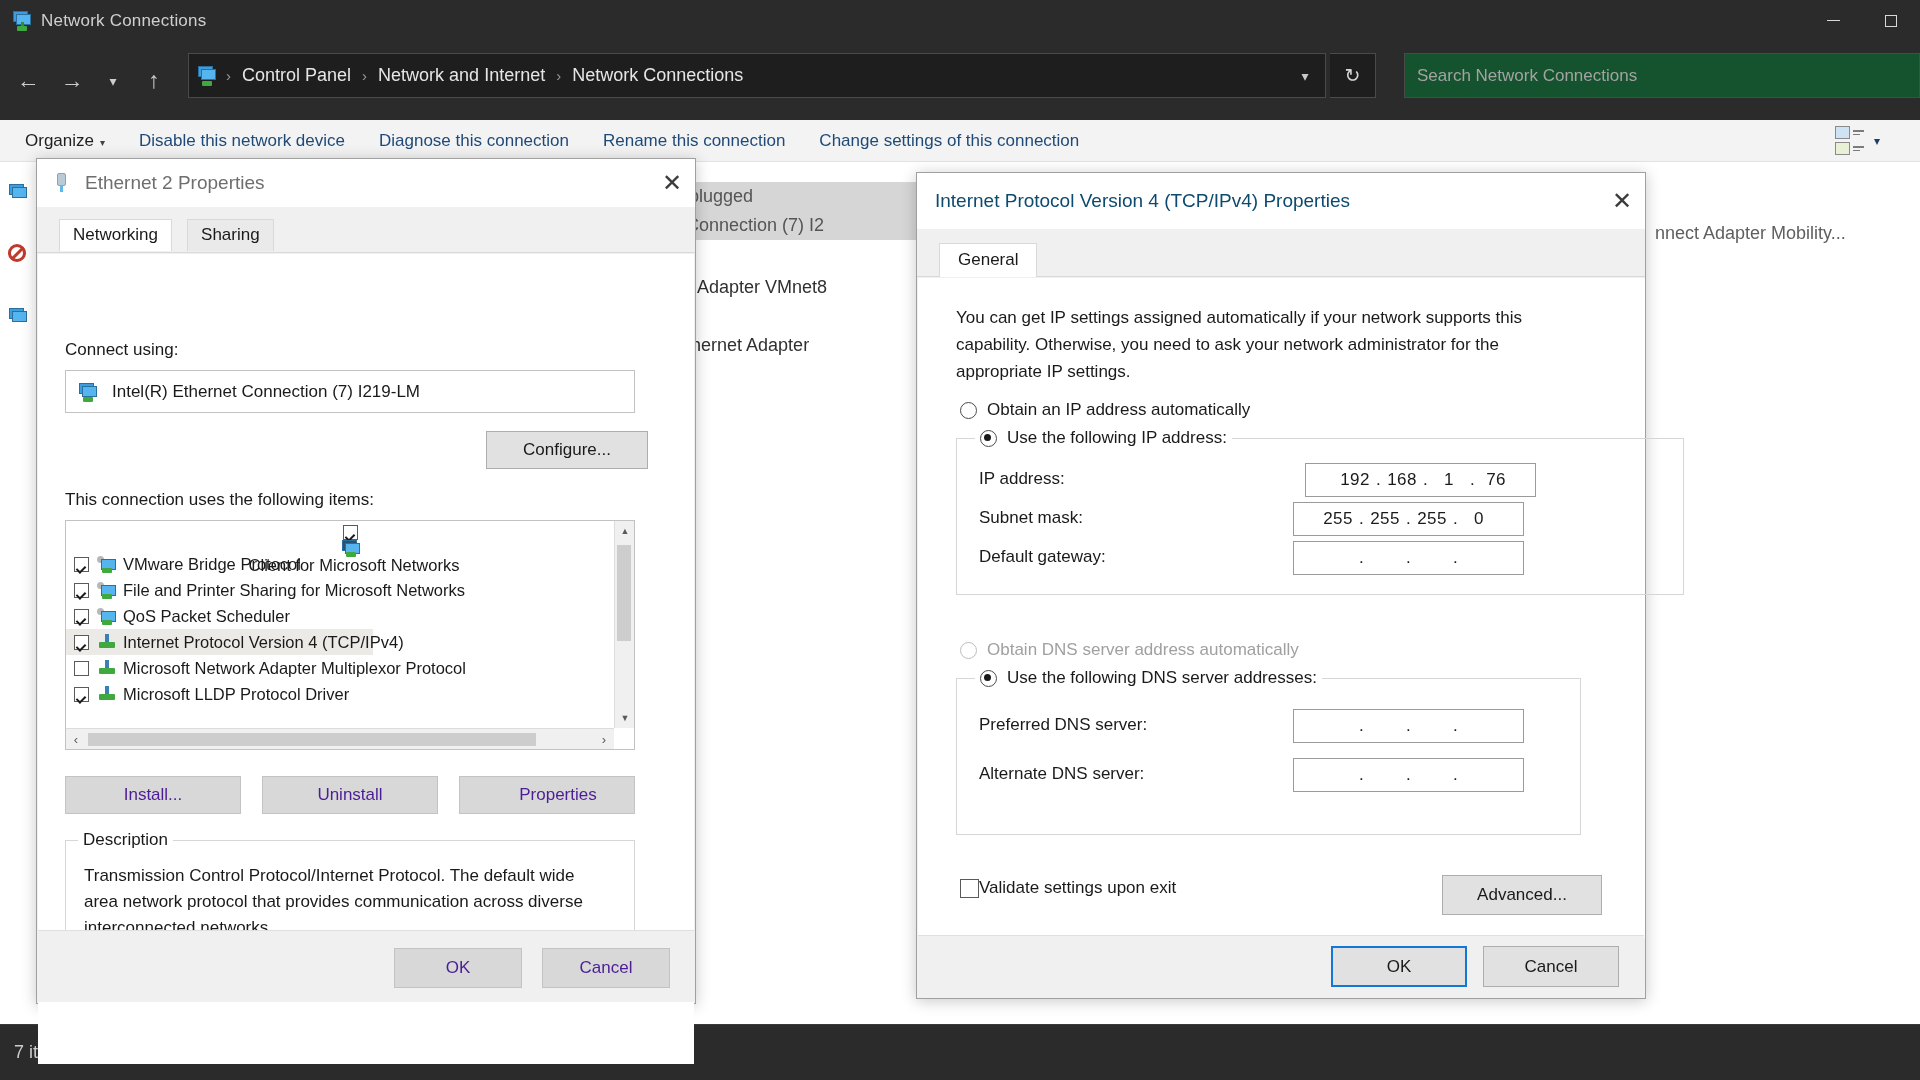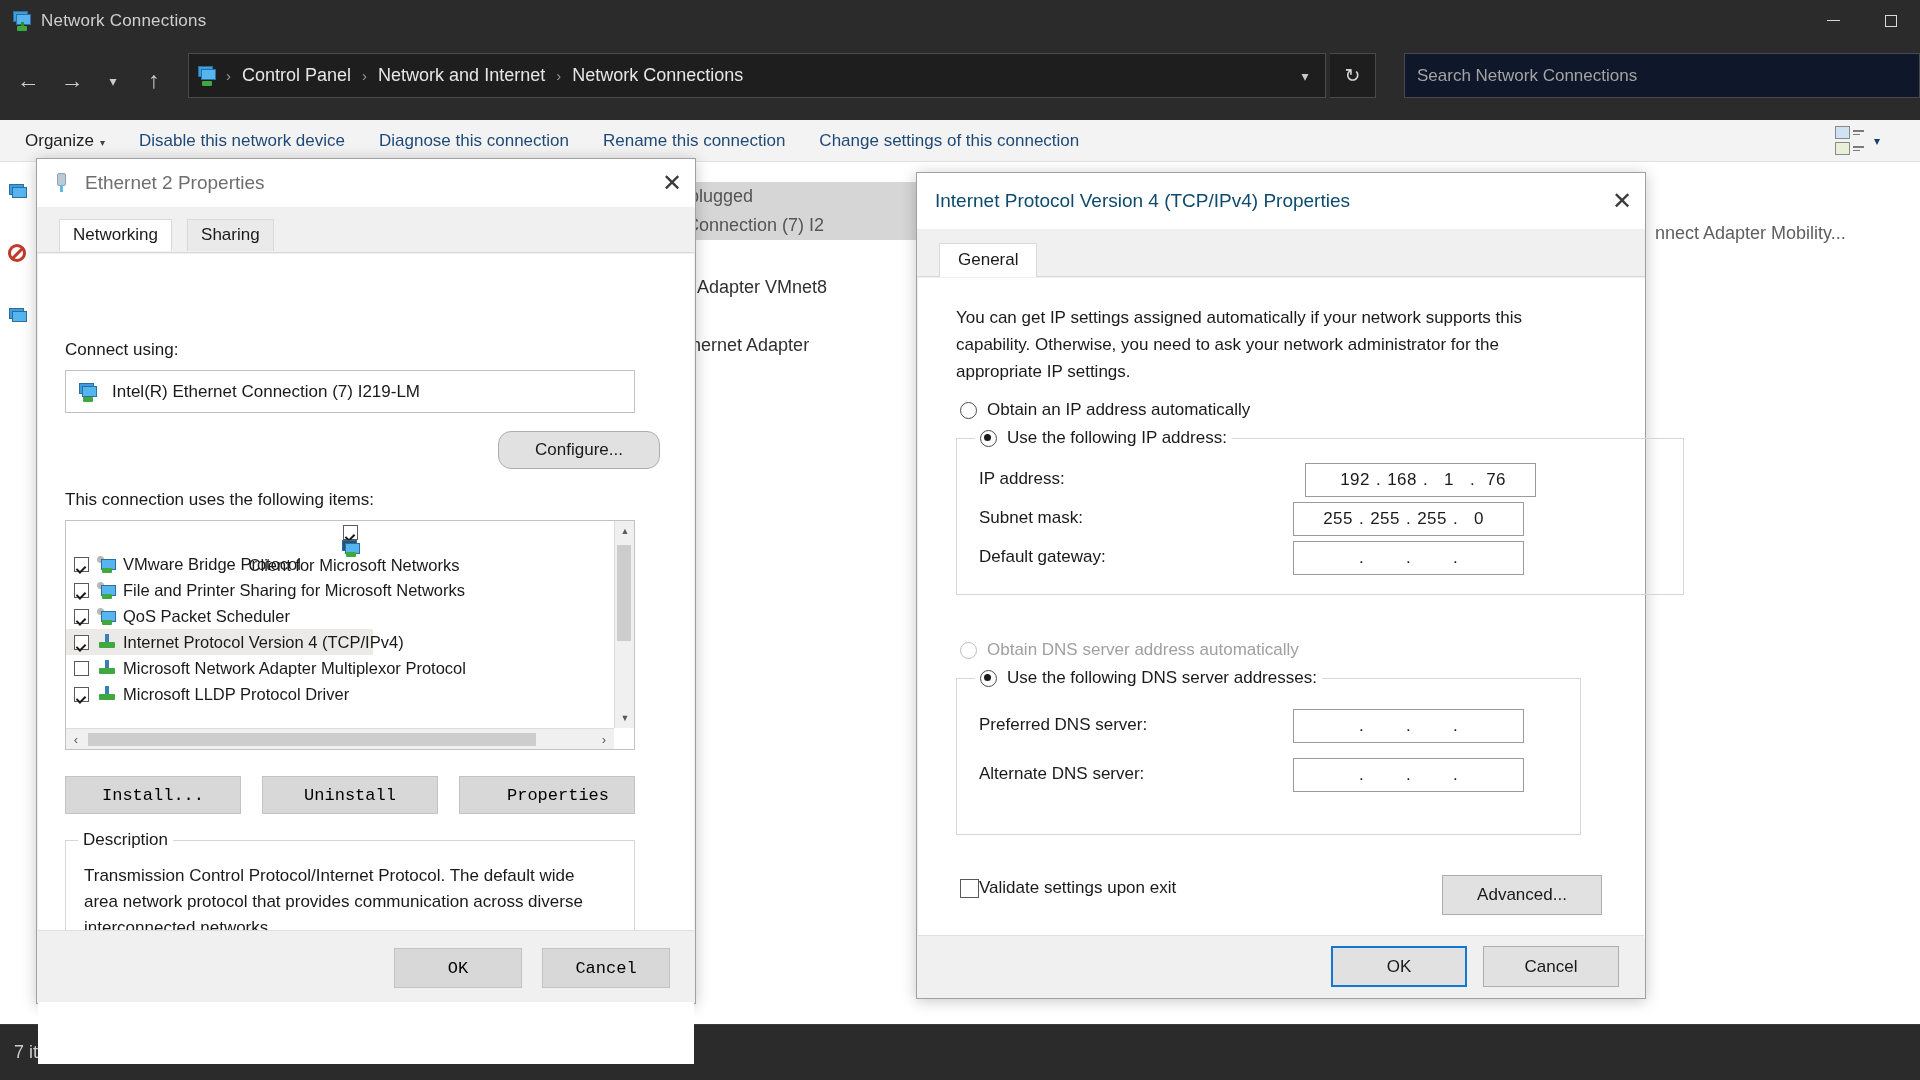--- a/index.html
+++ b/index.html
@@ -69,21 +69,21 @@
     display: flex; align-items: center; justify-content: center; height: 43px;
   }
   .refreshbtn {
     position: absolute; left: 1330px; top: 53px; width: 46px; height: 45px;
     border: 1px solid #4a4a4a; border-left: none; background: #1e1e1e;
     color: #d6d6d6; font-size: 19px;
     display: flex; align-items: center; justify-content: center;
   }
   .searchbox {
     position: absolute; left: 1404px; top: 53px; width: 516px; height: 45px;
-    border: 1px solid #4a4a4a; background: #0f172a;
+    border: 1px solid #4a4a4a; background: #14532d;
     display: flex; align-items: center;
   }
   .searchbox .ph { color: #a3a3a3; font-size: 17px; margin-left: 12px; }
 
   
   .cmdbar {
     position: absolute; left: 0; top: 120px; width: 1920px; height: 42px;
     background: #f3f3f3; border-bottom: 1px solid #e2e2e2;
     display: flex; align-items: center;
   }
@@ -172,21 +172,21 @@
 
   .lbl { font-size: 17px; color: #1a1a1a; }
   .lbl.dim { color: #a0a0a0; }
 
   
   .wbtn {
     background: #e1e1e1; border: 1px solid #adadad;
     font-size: 17px; color: #1a1a1a;
     display: flex; align-items: center; justify-content: center;
   }
-  .wbtn.disabled { color: #000000; background: #d8d8d8; border-color: #c3c3c3; font-family: Liberation Mono, monospace; }
+  .wbtn.disabled { color: #4c1d95; background: #d8d8d8; border-color: #c3c3c3; }
   .wbtn.focus { border: 2px solid #1577d4; background: #e1e1e1; }
 
   
   .combo {
     background: #ffffff; border: 1px solid #c2c2c2;
     display: flex; align-items: center;
   }
 
   
   .listbox {
@@ -421,21 +421,21 @@
 
     <div class="combo" style="position:absolute; left:27px; top:116px; width:570px; height:43px;">
       <span style="position:relative;width:24px;height:18px;margin-left:12px;margin-right:10px;flex:0 0 auto;">
         <span class="i-monitor"></span>
           <span class="i-monitor2"></span>
           <span class="i-plug-base" style="bottom:-1px;"></span>
       </span>
       <span class="lbl">Intel(R) Ethernet Connection (7) I219-LM</span>
     </div>
 
-    <div class="wbtn" style="position:absolute; left:460px; top:177px; width:162px; height:38px;border-radius:13px;">
+    <div class="wbtn" style="position:absolute; left:448px; top:177px; width:162px; height:38px;">
       <span>Configure...</span>
     </div>
 
     <div class="lbl" style="position:absolute; left:27px; top:236px;">This connection uses the following items:</div>
 
     <div class="listbox" style="position:absolute; left:27px; top:266px; width:570px; height:230px;">
 
       <div class="lbitem" style="margin-top:4px;flex-direction:column;">
         <span class="cbx on"></span>
         <span class="proto-ic">

